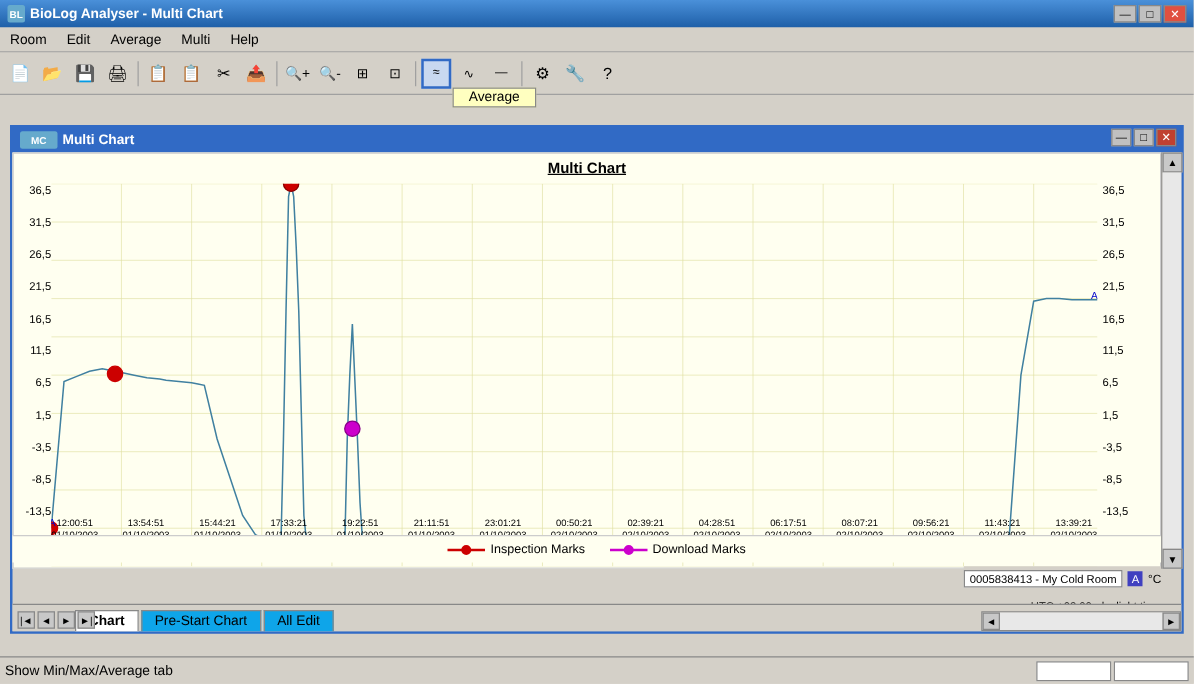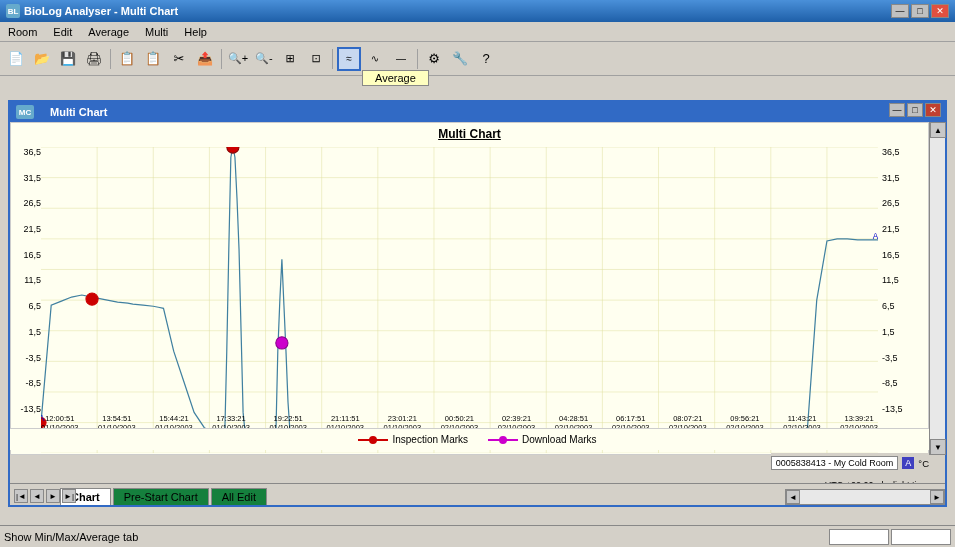--- a/index.html
+++ b/index.html
@@ -137,25 +137,25 @@
       right: 0;
       height: 20px;
       display: flex;
       align-items: center;
       padding: 0 6px;
       color: white;
       font-size: 11px;
       font-weight: bold;
     }
     .chart-window-icon {
-      width: 18px;
+      width: 30px;
       height: 14px;
       background: #6ac;
       border-radius: 2px;
-      margin-right: 16px;
+      margin-right: 4px;
       font-size: 8px;
       display: flex;
       align-items: center;
       justify-content: center;
       color: white;
     }
     .chart-window-controls {
       position: absolute;
       top: -19px;
       right: 4px;
@@ -345,21 +345,21 @@
       border: 1px solid #888;
       font-size: 8px;
       display: flex;
       align-items: center;
       justify-content: center;
       cursor: pointer;
     }
     .tab {
       padding: 2px 10px;
       font-size: 11px;
-      background: #15803d;
+      background: #0ea5e9;
       border: 1px solid #888;
       border-bottom: none;
       cursor: pointer;
       margin-right: 2px;
     }
     .tab.active {
       background: white;
       font-weight: bold;
     }
     .scrollbar-bottom {

